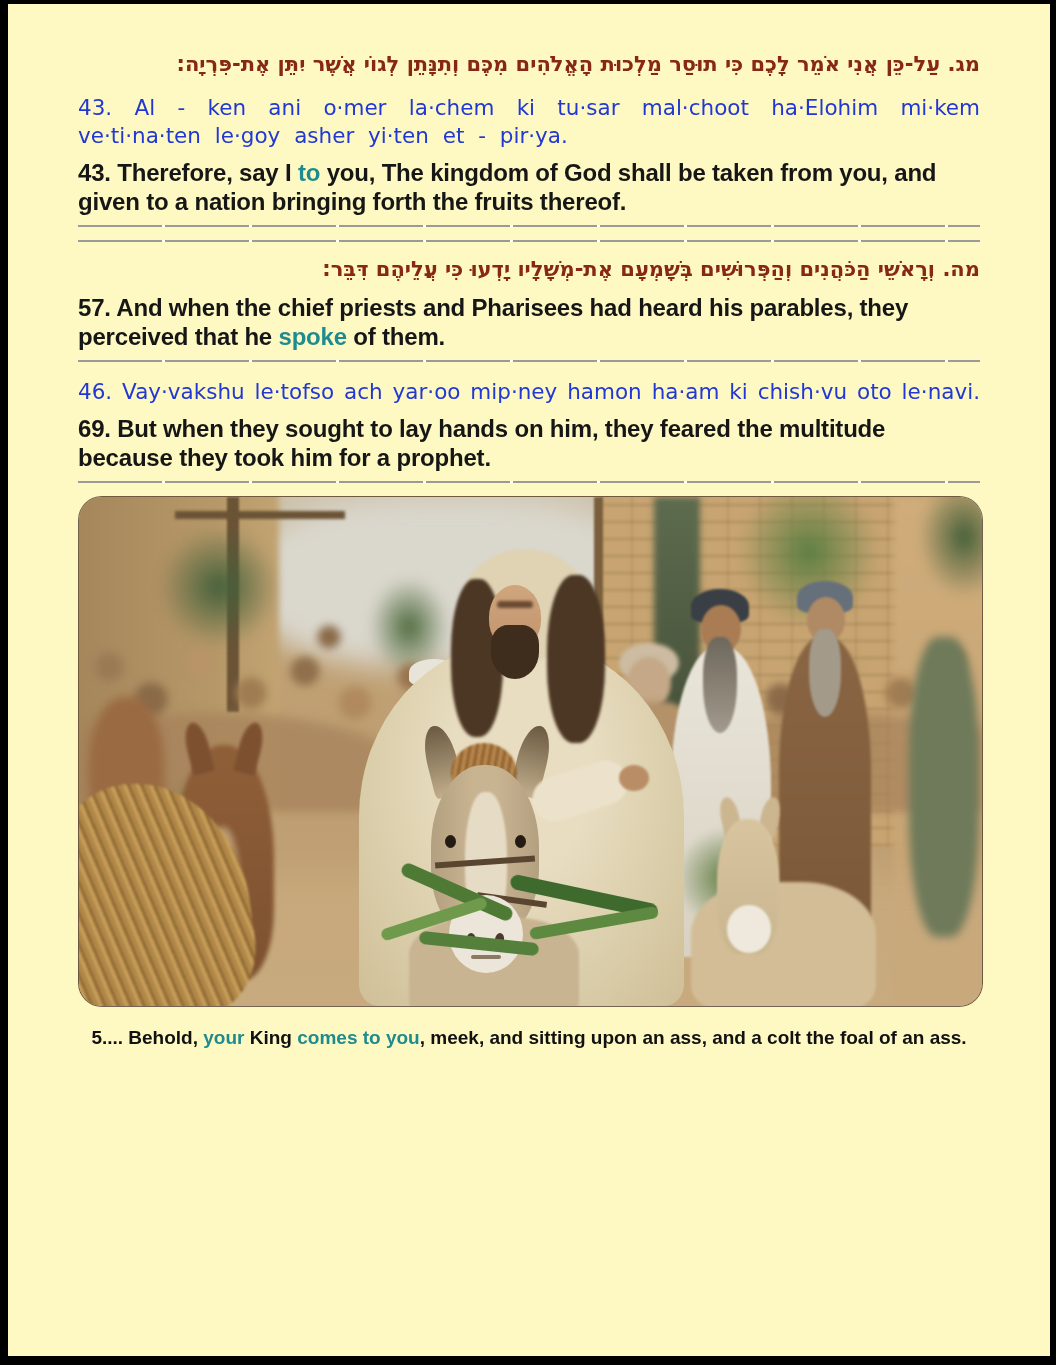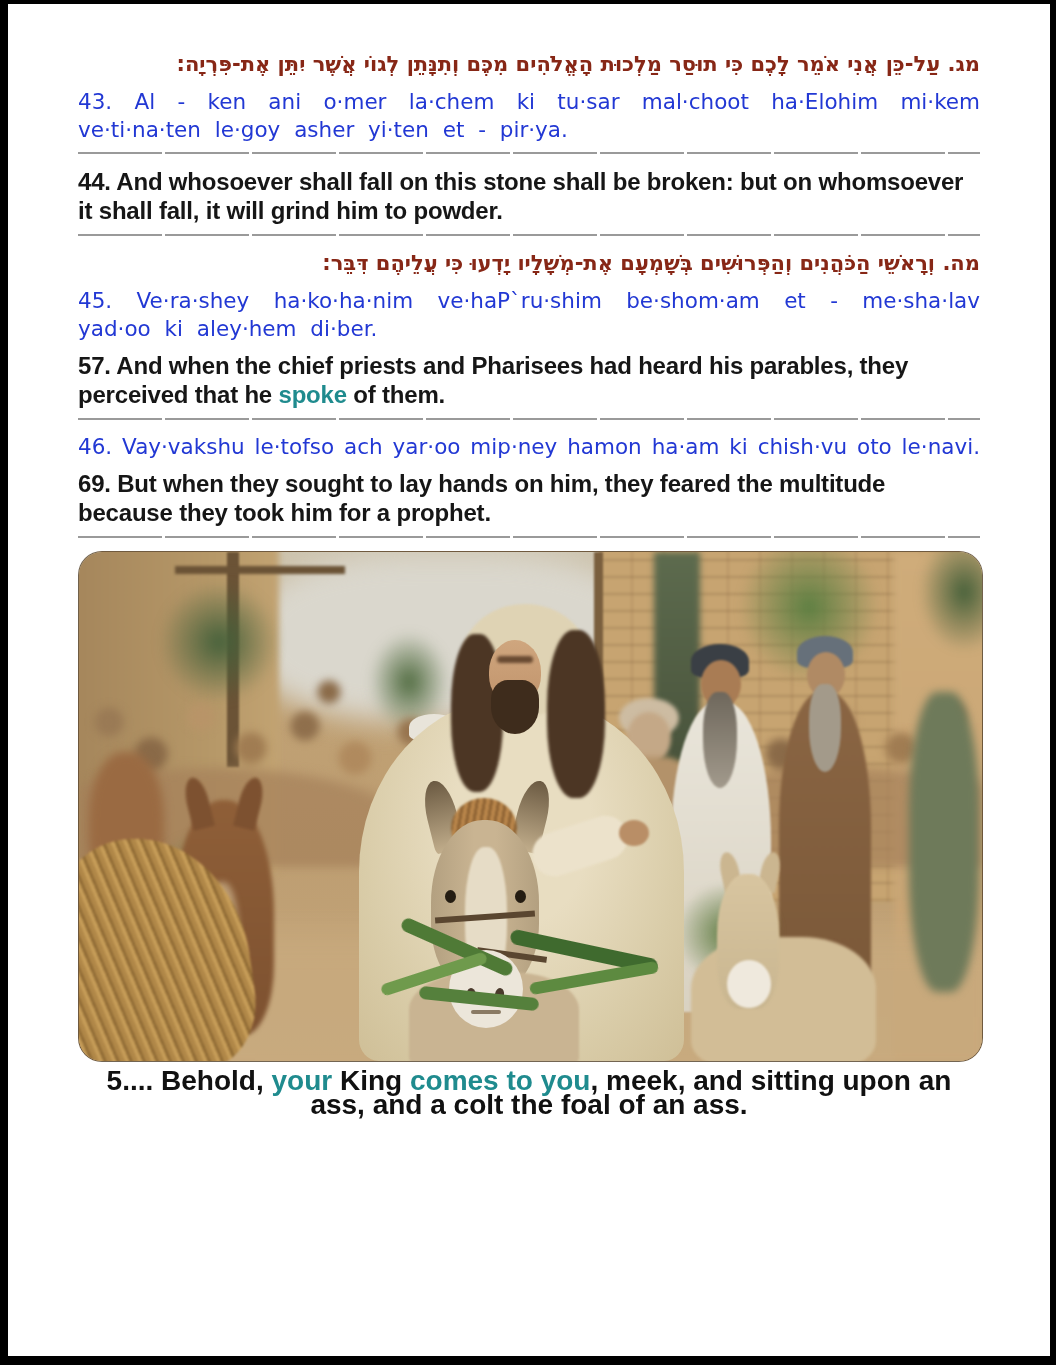--- a/index.html
+++ b/index.html
@@ -1,48 +1,48 @@
 <!DOCTYPE html>
 <html style="--hebrew: #872716; --translit: #2238d4; --english: #161616; --accent: #1f8b8e; --divider: #9a9a9a;"><head>
 <meta charset="utf-8">
 <style>
   :root{
     --hebrew:#872716; --translit:#2238d4; --english:#161616;
     --accent:#1f8b8e; --divider:#9a9a9a;
   }
   html,body{margin:0;padding:0;}
   body{width:1056px;height:1365px;background:#000;font-family:"Liberation Sans",sans-serif;}
-  .page{position:absolute;left:8px;top:4px;width:1042px;height:1352px;background:#ffffff;overflow:hidden;}
+  .page{position:absolute;left:8px;top:4px;width:1042px;height:1352px;background:#fef9c3;overflow:hidden;}
   .content{padding:46px 70px 0 70px;}
 
   
   .hebrew{
     direction:rtl;text-align:right;color:var(--hebrew);
     font-family:"DejaVu Sans",sans-serif;font-weight:700;
     font-size:21px;line-height:28px;margin:0 0 10px 0;
   }
   .translit{
     color:var(--translit);
     font-family:"DejaVu Sans",sans-serif;
-    font-size:21.5px;line-height:28px;margin:4px 0 8px 0;
+    font-size:21.5px;line-height:28px;margin:16px 0 8px 0;
     text-align:justify;word-spacing:7px;
   }
   .translit.stretch{word-spacing:normal;text-align-last:justify;}
   .english{
     color:var(--english);font-weight:700;letter-spacing:-0.2px;
     font-size:24px;line-height:29px;margin:0 0 9px 0;
   }
   .english .accent,.caption .accent{color:var(--accent);}
   .divider{
     height:2px;margin:0 0 13px 0;
     background:repeating-linear-gradient(90deg,var(--divider) 0 84px,#ffffff 84px 87px);
   }
   .caption{
-    margin:7px 0 0 0;text-align:center;color:#111;
-    font-weight:700;font-size:28px;line-height:24px;
+    margin:19px 0 0 0;text-align:center;color:#111;
+    font-weight:700;font-size:19px;line-height:24px;
   }
 
   
   .photo{
     position:relative;margin:0;width:903px;height:509px;
     border-radius:24px;overflow:hidden;
     border:1px solid rgba(55,38,22,.6);
     background:linear-gradient(180deg,#cdc3ad 0%,#c6b493 12%,#c0a174 32%,#bd9d71 58%,#c5a87d 100%);
   }
   .photo div{position:absolute;}
@@ -158,31 +158,30 @@
 </style>
 </head>
 <body>
 
 <div class="page">
   <div class="content">
 
     <section>
       <p class="hebrew">מג. עַל-כֵּן אֲנִי אֹמֵר לָכֶם כִּי תוּסַר מַלְכוּת הָאֱלֹהִים מִכֶּם וְתִנָּתֵן לְגוֹי אֲשֶׁר יִתֵּן אֶת-פִּרְיָה:</p>
       <p class="translit">43. Al - ken ani o·mer la·chem ki tu·sar mal·choot ha·Elohim mi·kem ve·ti·na·ten le·goy asher yi·ten et - pir·ya.</p>
-      <div class="divider"></div>
-    </section>
-
-    <section>
-      <p class="english"><span>44. And whosoever shall fall on this stone shall be broken: but on whomsoever it shall fall, it will grind him to powder.</span></p>
+      <p class="english"><span>43. Therefore, say I </span><span class="accent">to</span><span> you, The kingdom of God shall be taken from you, and given to a nation bringing forth the fruits thereof.</span></p>
+      <div class="divider"></div>
+    </section>
+
+    <section>
       <div class="divider"></div>
     </section>
 
     <section>
       <p class="hebrew">מה. וְרָאשֵׁי הַכֹּהֲנִים וְהַפְּרוּשִׁים בְּשָׁמְעָם אֶת-מְשָׁלָיו יָדְעוּ כִּי עֲלֵיהֶם דִּבֵּר:</p>
-      <p class="translit">45. Ve·ra·shey ha·ko·ha·nim ve·haP`ru·shim be·shom·am et - me·sha·lav yad·oo ki aley·hem di·ber.</p>
       <p class="english"><span>57. And when the chief priests and Pharisees had heard his parables, they perceived that he </span><span class="accent">spoke</span><span> of them.</span></p>
       <div class="divider"></div>
     </section>
 
     <section>
       <p class="translit stretch">46. Vay·vakshu le·tofso ach yar·oo mip·ney hamon ha·am ki chish·vu oto le·navi.</p>
       <p class="english"><span>69. But when they sought to lay hands on him, they feared the multitude because they took him for a prophet.</span></p>
       <div class="divider"></div>
     </section>
 

